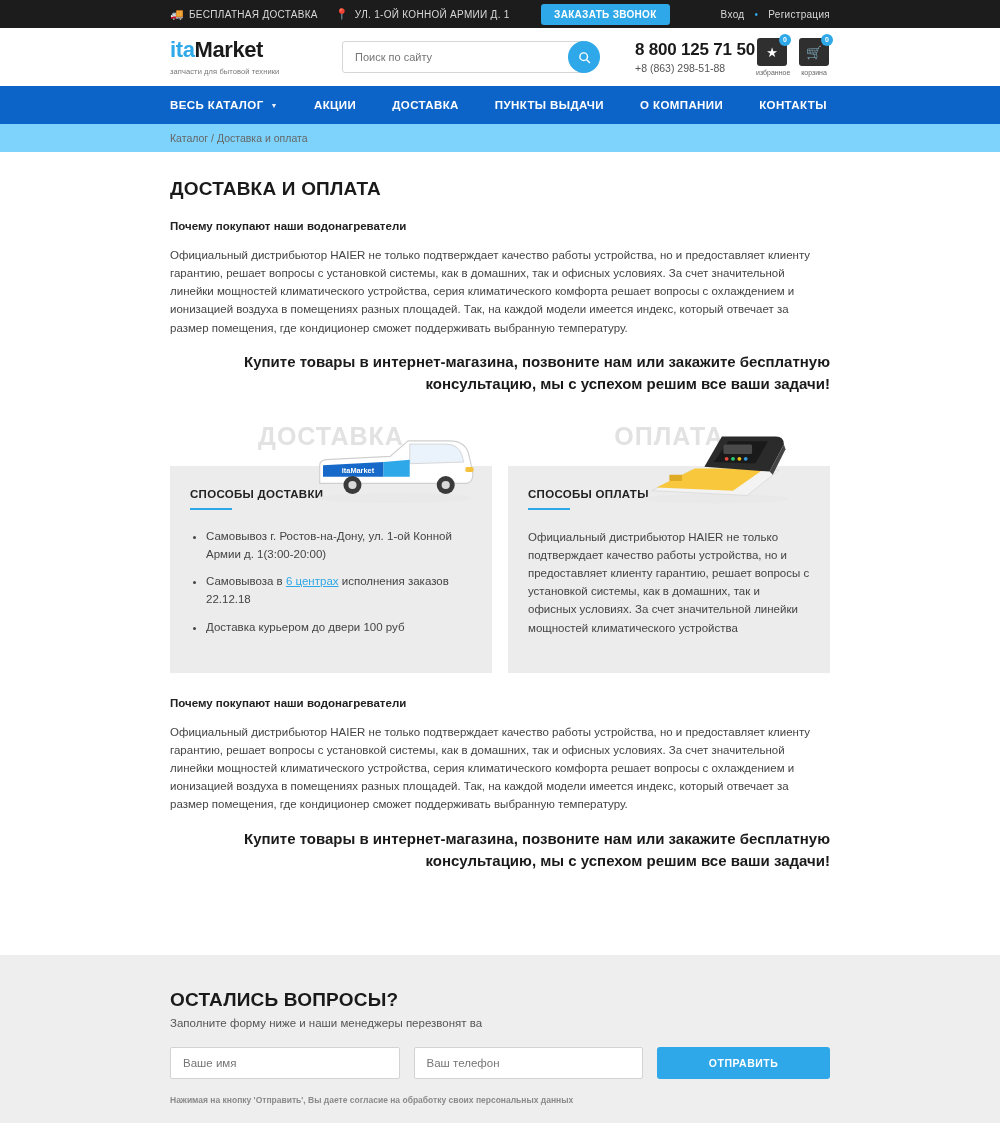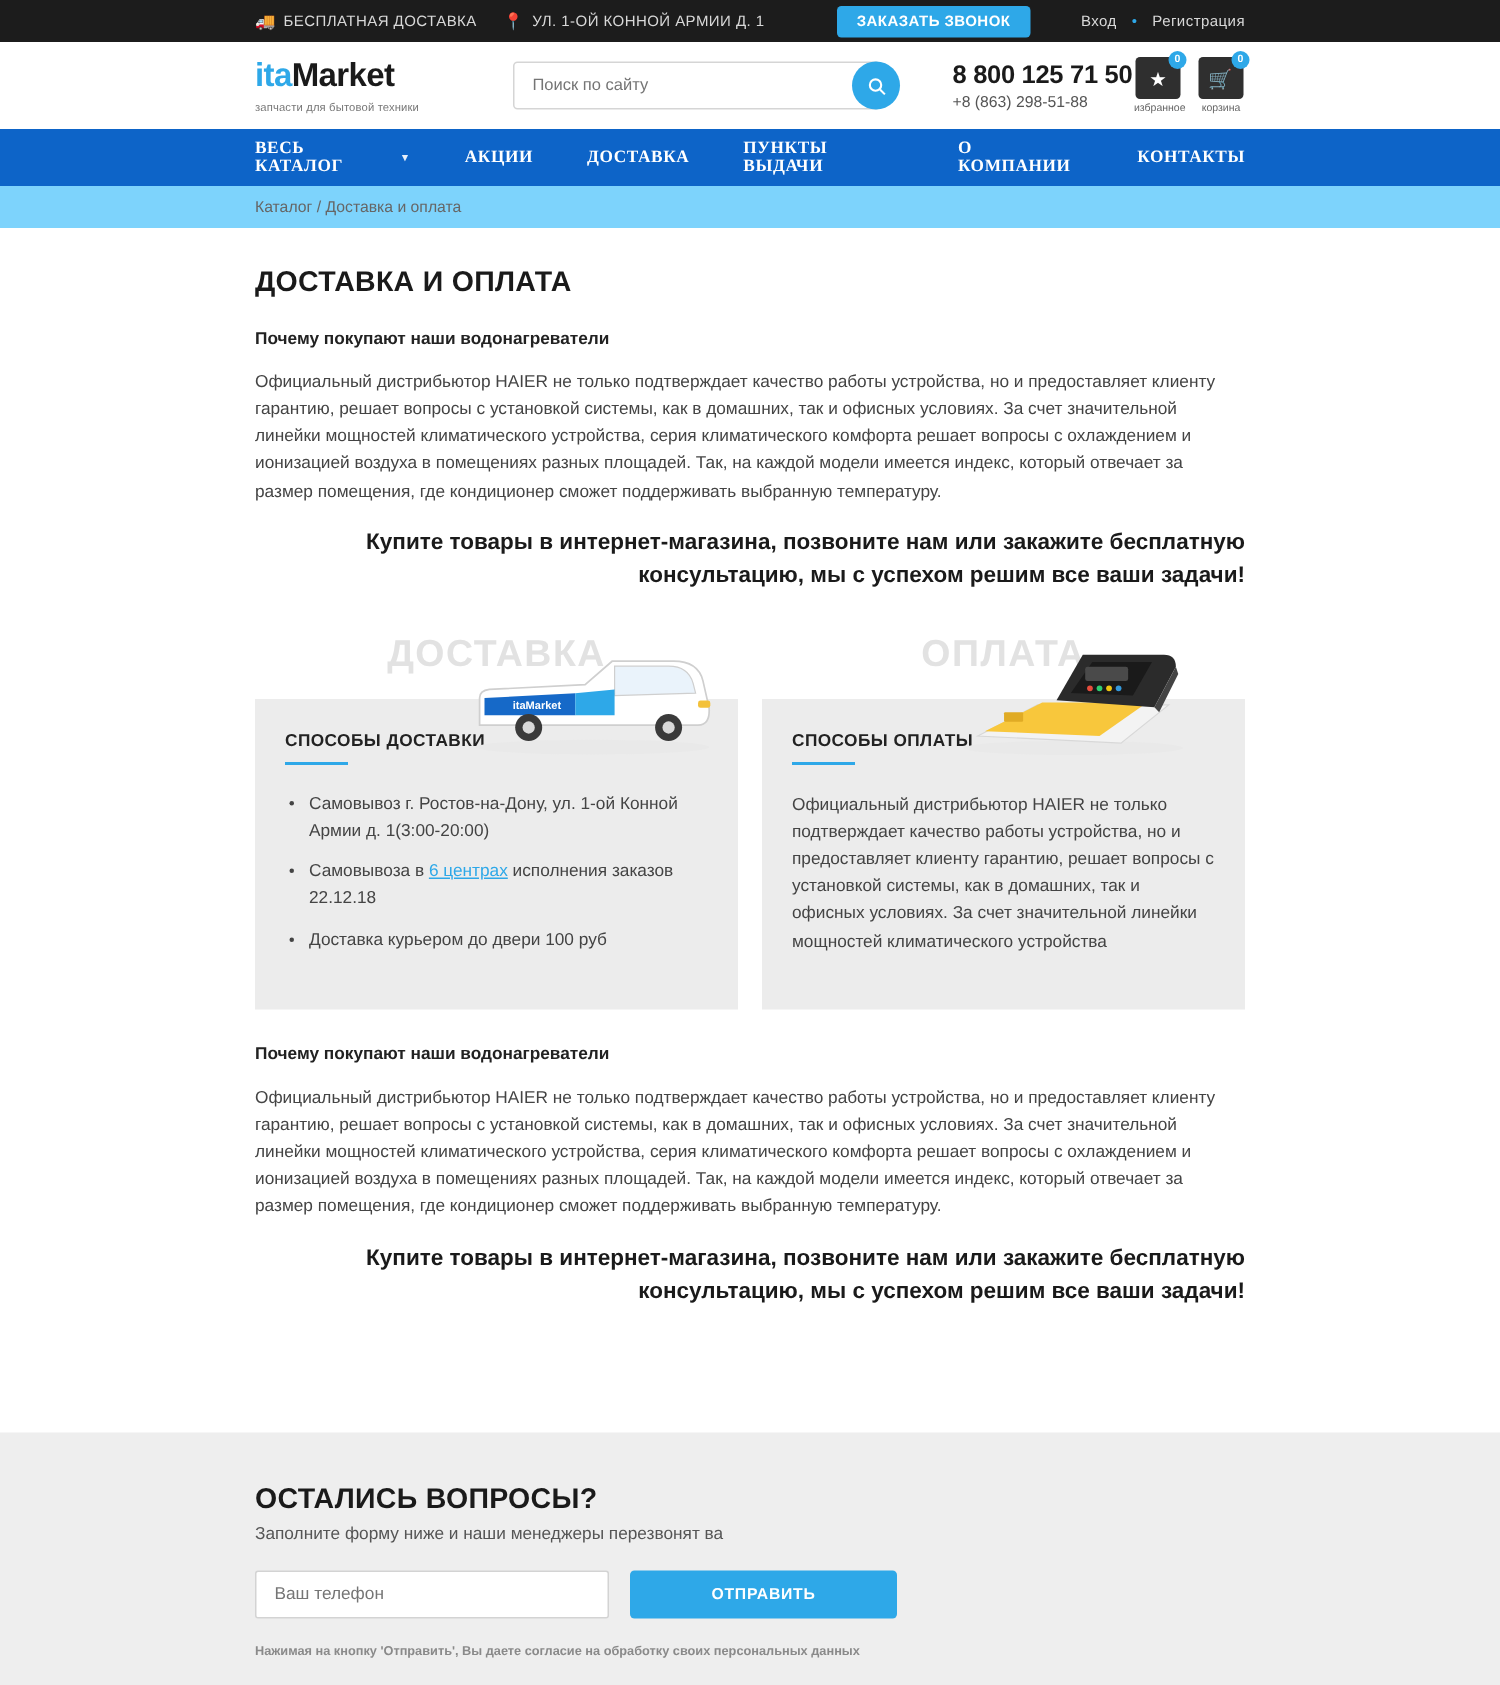--- a/index.html
+++ b/index.html
@@ -32,21 +32,21 @@
     border: none;
     border-radius: 3px;
     padding: 5px 13px;
     font-size: 10px;
     font-weight: bold;
     letter-spacing: .3px;
     cursor: pointer;
     font-family: "Liberation Sans", sans-serif;
     text-transform: uppercase;
   }
-  .topbar .auth { display: flex; align-items: center; gap: 10px; margin-left: 34px; font-size: 10px;}
+  .topbar .auth { display: flex; align-items: center; gap: 10px; margin-left: 51px; font-size: 10px;}
   .topbar .auth a { color: #d8d8d8; text-decoration: none; }
   .topbar .dot { color: #2ea8e8; }
 
   
   .header { background: #fff; height: 58px; display: flex; align-items: center; }
   .header .inner-h { width: 100%; padding-left: 170px; padding-right: 170px; display: flex; align-items: center; }
   .logo { width: 160px; }
   .logo-main { font-size: 22px; font-weight: bold; color: #1a1a1a; letter-spacing: -.4px; line-height: 1; }
   .logo-main .ita { color: #2ea8e8; }
   .logo-sub { font-size: 7.5px; color: #777; margin-top: 6px; letter-spacing: .1px;}
@@ -92,21 +92,21 @@
     position: absolute; top: -4px; right: -4px;
     background: #2ea8e8; color: #fff;
     font-size: 7px; width: 12px; height: 12px; line-height: 12px;
     border-radius: 50%; text-align: center;
     font-weight: bold;
   }
   .act-lbl { font-size: 7px; color: #666; margin-top: 3px; }
 
   
   .nav { background: #0d64c8; height: 38px; }
-  .nav-inner { width: 100%; padding-left: 170px; padding-right: 170px; height: 38px; display: flex; align-items: center; font-family: Liberation Serif, serif; }
+  .nav-inner { width: 100%; padding-left: 170px; padding-right: 170px; height: 38px; display: flex; align-items: center; }
   .nav a {
     color: #fff; text-decoration: none;
     font-size: 11.5px; font-weight: bold;
     letter-spacing: .4px;
     margin-right: 36px;
     text-transform: uppercase;
     display: flex; align-items: center; gap: 7px;
   }
   .nav a:last-child { margin-right: 0; }
   .caret { font-size: 7px; opacity: .9; }
@@ -333,20 +333,21 @@
   <div style="height:24px"></div>
   <div class="lead-bold">Почему покупают наши водонагреватели</div>
   <p class="body-text">Официальный дистрибьютор HAIER не только подтверждает качество работы устройства, но и предоставляет клиенту гарантию, решает вопросы с установкой системы, как в домашних, так и офисных условиях. За счет значительной линейки мощностей климатического устройства, серия климатического комфорта решает вопросы с охлаждением и ионизацией воздуха в помещениях разных площадей. Так, на каждой модели имеется индекс, который отвечает за размер помещения, где кондиционер сможет поддерживать выбранную температуру.</p>
   <p class="cta-bold">Купите товары в интернет-магазина, позвоните нам или закажите бесплатную консультацию, мы с успехом решим все ваши задачи!</p>
 </div>
 
 <div class="quest">
   <h2>ОСТАЛИСЬ ВОПРОСЫ?</h2>
   <div class="sub">Заполните форму ниже и наши менеджеры перезвонят ва</div>
   <div class="form-row">
+    <input class="inp-name" type="text" placeholder="Ваше имя" style="">
     <input class="inp-phone" type="text" placeholder="Ваш телефон" style="">
     <button class="submit-btn">ОТПРАВИТЬ</button>
   </div>
   <div class="consent">Нажимая на кнопку 'Отправить', Вы даете согласие на обработку своих персональных данных</div>
 </div>
 
 <div class="footer">
   
 
   

